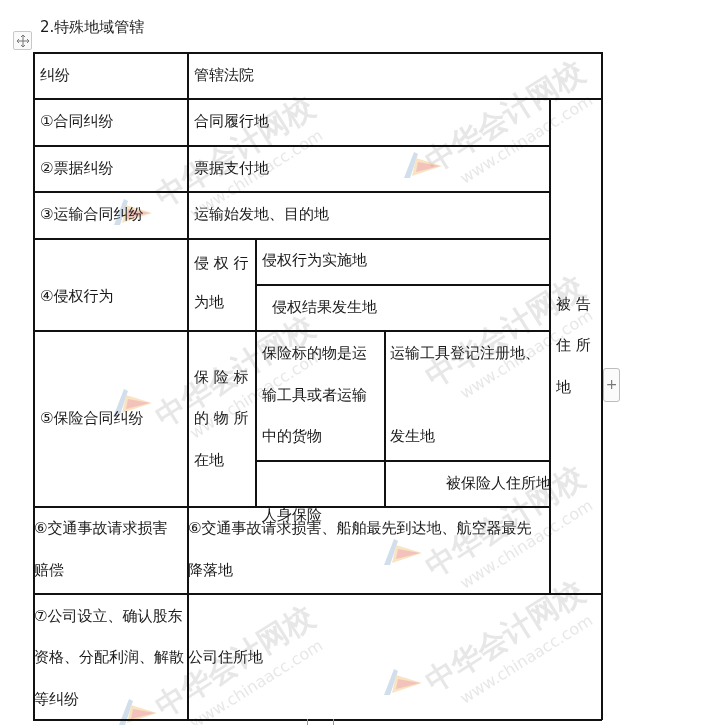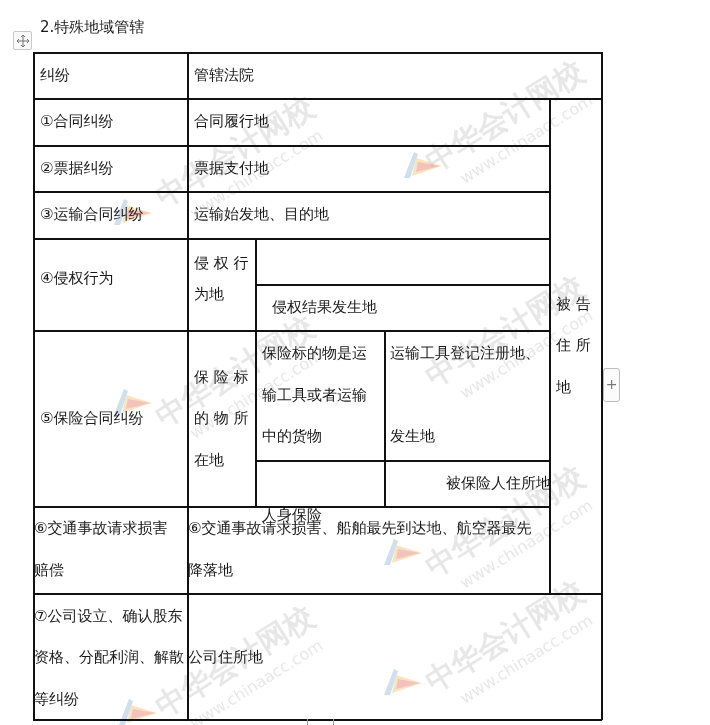--- a/index.html
+++ b/index.html
@@ -109,23 +109,24 @@
 
   <div class="t" style="left:40px;top:111px;">①合同纠纷</div>
   <div class="t" style="left:194px;top:111px;">合同履行地</div>
 
   <div class="t" style="left:40px;top:158px;">②票据纠纷</div>
   <div class="t" style="left:194px;top:158px;">票据支付地</div>
 
   <div class="t" style="left:40px;top:204px;">③运输合同纠纷</div>
   <div class="t" style="left:194px;top:204px;">运输始发地、目的地</div>
 
-  <div class="t" style="left:40px;top:268px;">④侵权行为</div>
+  <div class="t" style="left:40px;top:286px;">④侵权行为</div>
   <div class="t" style="left:194px;top:253px;">侵 权 行</div>
-  <div class="t" style="left:194px;top:284px;text-align:center;">为地</div>
+  <div class="t" style="left:194px;top:292px;text-align:center;">为地</div>
+  <div class="t" style="left:262px;top:250px;">侵权行为实施地</div>
   <div class="t" style="left:272px;top:297px;">侵权结果发生地</div>
 
   <div class="t" style="left:40px;top:408px;">⑤保险合同纠纷</div>
   <div class="t" style="left:194px;top:367px;">保 险 标</div>
   <div class="t" style="left:194px;top:408px;">的 物 所</div>
   <div class="t" style="left:194px;top:450px;">在地</div>
 
   <div class="t" style="left:262px;top:343px;">保险标的物是运</div>
   <div class="t" style="left:262px;top:385px;">输工具或者运输</div>
   <div class="t" style="left:262px;top:426px;">中的货物</div>

